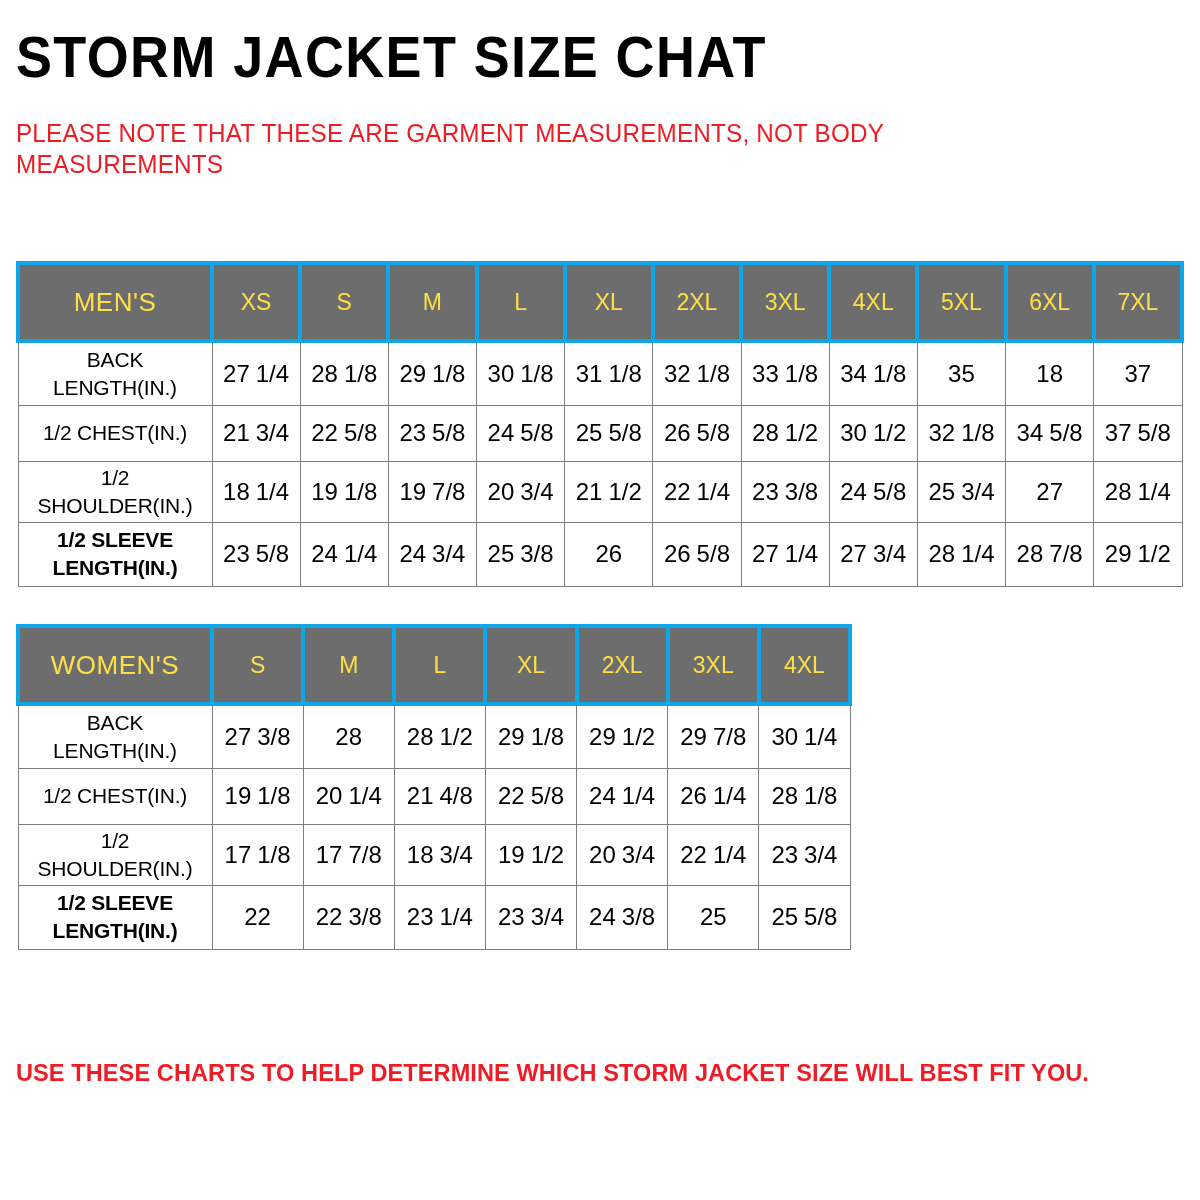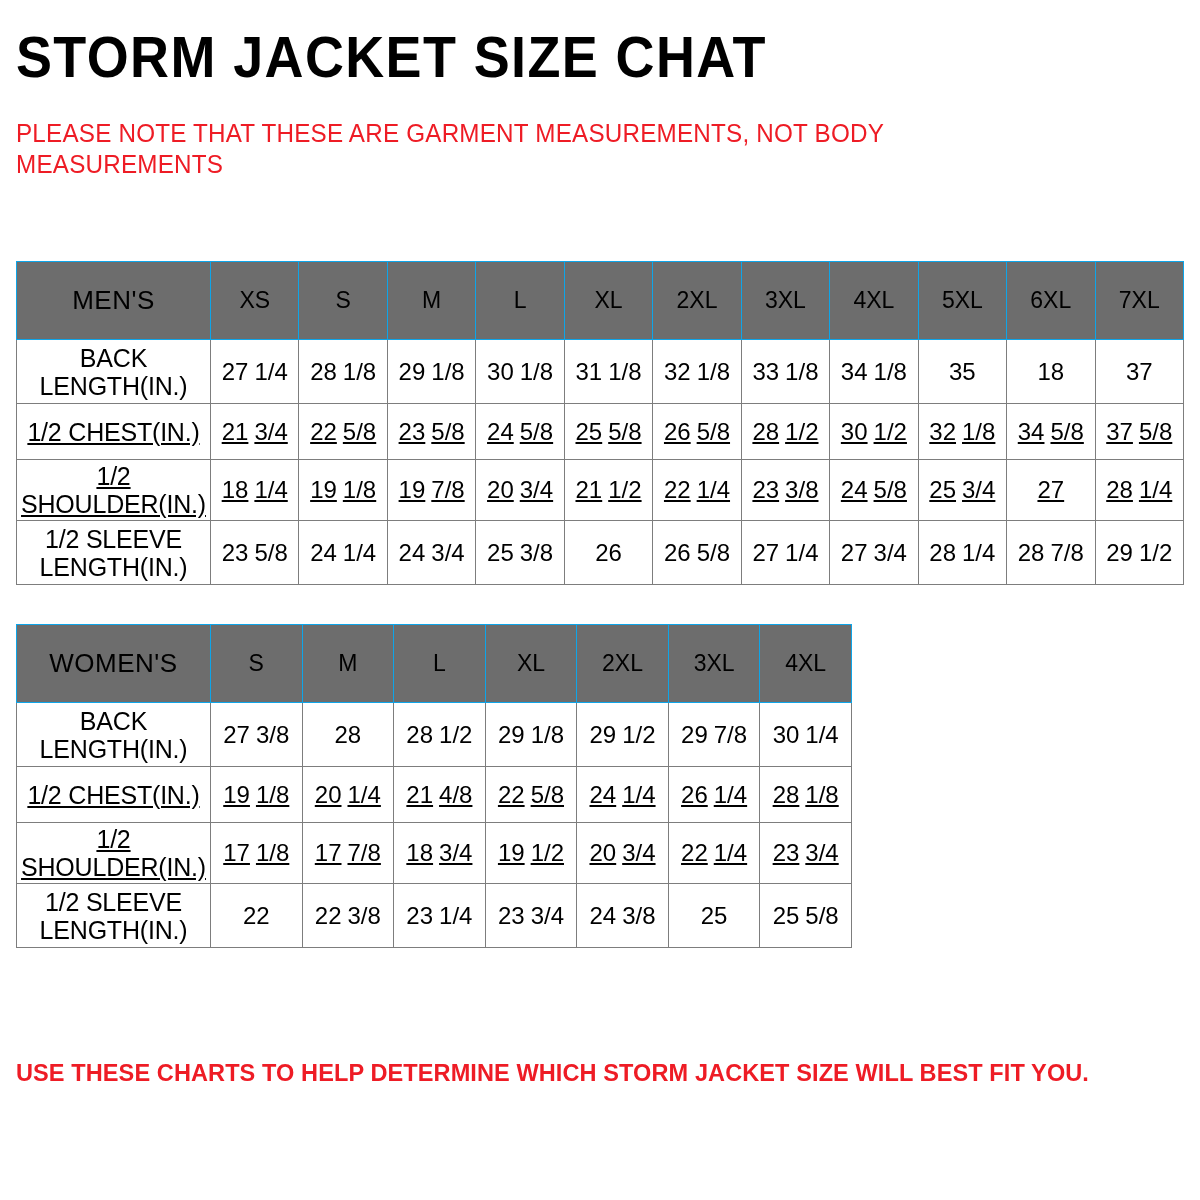--- a/index.html
+++ b/index.html
@@ -81,51 +81,50 @@
   }
   .size-table td, .size-table th {
     border: 1px solid #7d7d7d;
     text-align: center;
     vertical-align: middle;
     padding: 0;
     box-sizing: border-box;
   }
   .size-table thead th {
     background: #6d6d6d;
-    color: #000000;
-    border: 1px solid #0ea5e9;
+    color: #fde047;
+    border: 4px solid #0ea5e9;
     font-weight: 400;
     font-size: 23px;
     height: 78px;
     font-family: "Liberation Sans", sans-serif;
   }
   .size-table thead th.corner {
     font-size: 26px;
     letter-spacing: 0.5px;
   }
   .size-table tbody td {
     font-family: "Liberation Sans Narrow", "Liberation Sans", sans-serif;
     font-size: 24px;
     color: #000;
   }
   .size-table tbody td.rowlabel {
-    font-size: 25px;
+    font-size: 21px;
     line-height: 28px;
     letter-spacing: -0.2px;
     padding: 2px 4px;
   }
   .size-table tbody td.rowlabel.bold {
-    font-weight: 400;
+    font-weight: 700;
   }
   .size-table tbody tr.tall td {
     height: 64px;
   }
   .size-table tbody tr.short td {
     height: 56px;
-    text-decoration: underline;
   }
   .frac-gap { display: inline-block; width: 6px; }
 
   
   #mens-table {
     left: 16px;
     top: 261px;
     width: 1168px;
   }
   

